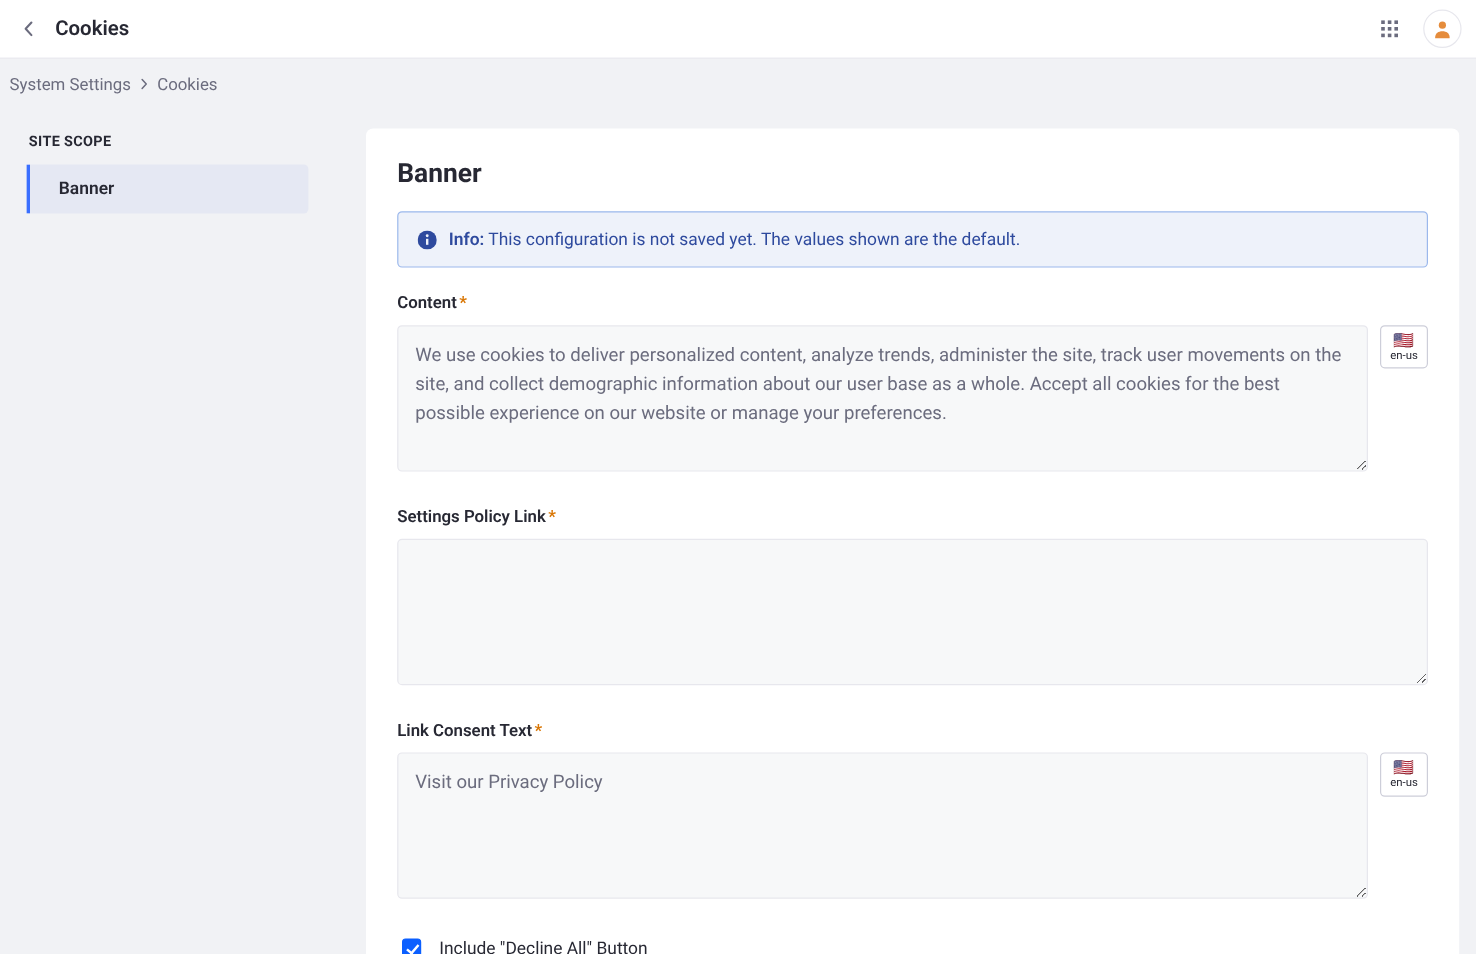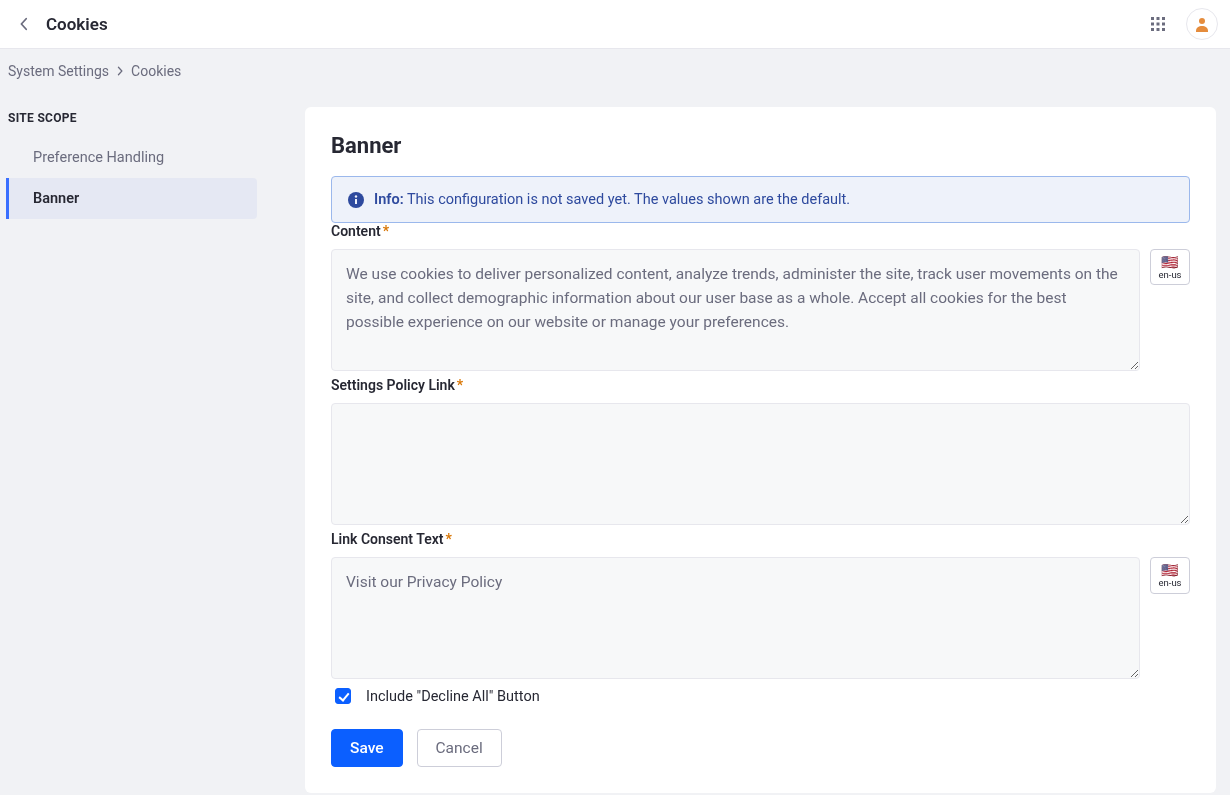--- a/index.html
+++ b/index.html
@@ -66,21 +66,21 @@
   .breadcrumb .sep svg { width: 10px; height: 10px; }
 
   
   .main {
     display: flex;
     align-items: flex-start;
   }
   .sidebar {
     width: 305px;
     flex: 0 0 305px;
-    padding: 0 0 20px 0;
+    padding: 0 0 20px 16px;
   }
   .sidebar .scope-label {
     font-size: 12px;
     font-weight: 700;
     color: #272833;
     letter-spacing: 0.3px;
     padding: 4px 8px 12px 8px;
   }
   .sidebar .nav-item {
     display: block;
@@ -119,27 +119,28 @@
   .alert-info {
     border: 1px solid #9bb8ec;
     background: #eef2fa;
     border-radius: 4px;
     padding: 14px 16px;
     display: flex;
     align-items: center;
     gap: 10px;
     font-size: 14.5px;
     color: #2e4a9e;
+    margin-bottom: 22px;
   }
   .alert-info .info-icon {
     width: 16px; height: 16px; flex: 0 0 16px;
   }
   .alert-info .info-label { font-weight: 600; color: #2e4a9e; }
 
-  .form-group { margin-bottom: 6px; }
+  .form-group { margin-bottom: 30px; }
   .form-label {
     font-size: 14px;
     font-weight: 600;
     color: #272833;
     display: block;
     margin-bottom: 10px;
   }
   .required-mark { color: #d97706; font-weight: 700; margin-left: 2px; }
 
   .field-row { display: flex; align-items: flex-start; gap: 10px; }
@@ -262,21 +263,20 @@
         <path d="M5.5 2 11 8l-5.5 6" fill="none" stroke="#6b6c7e" stroke-width="2" stroke-linecap="round" stroke-linejoin="round"></path>
       </svg>
   </span>
   <span class="crumb">Cookies</span>
 </div>
 
 <div class="main">
 
   <div class="sidebar">
     <div class="scope-label">SITE SCOPE</div>
-    <div class="nav-item">Preference Handling</div>
     <div class="nav-item active">Banner</div>
   </div>
 
   <div class="content-card">
     <h1 class="page-heading">Banner</h1>
 
     <div class="alert-info">
       <svg class="info-icon" viewBox="0 0 16 16">
         <circle cx="8" cy="8" r="8" fill="#2e4a9e"></circle>
         <rect x="7" y="7" width="2" height="5" fill="#eef2fa"></rect>

